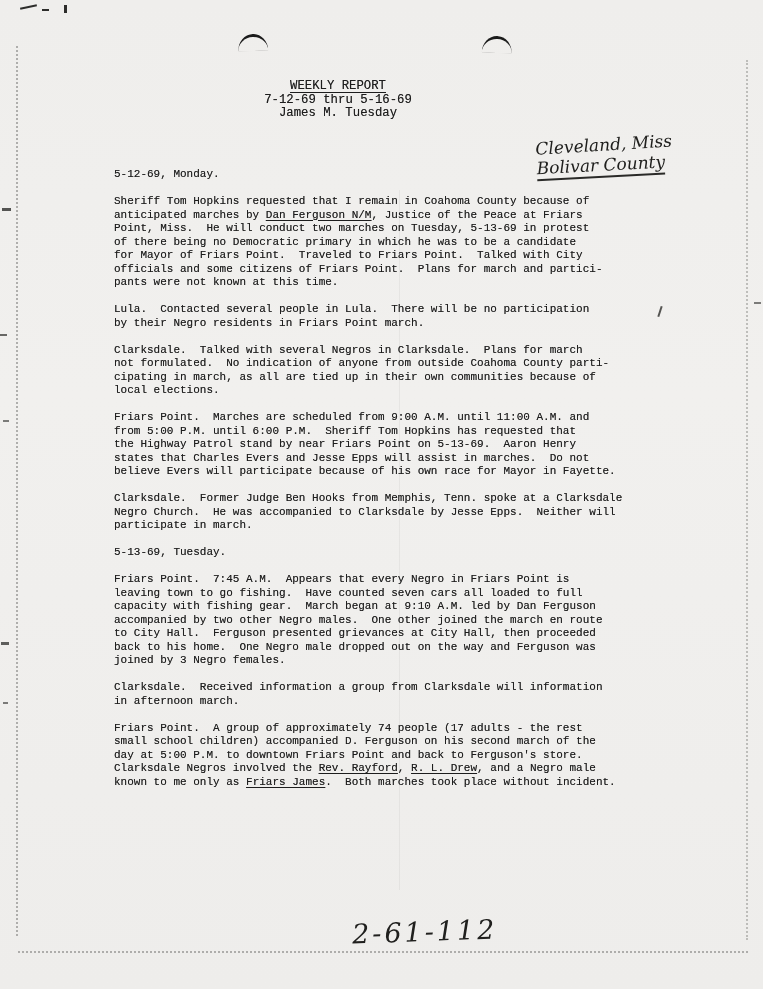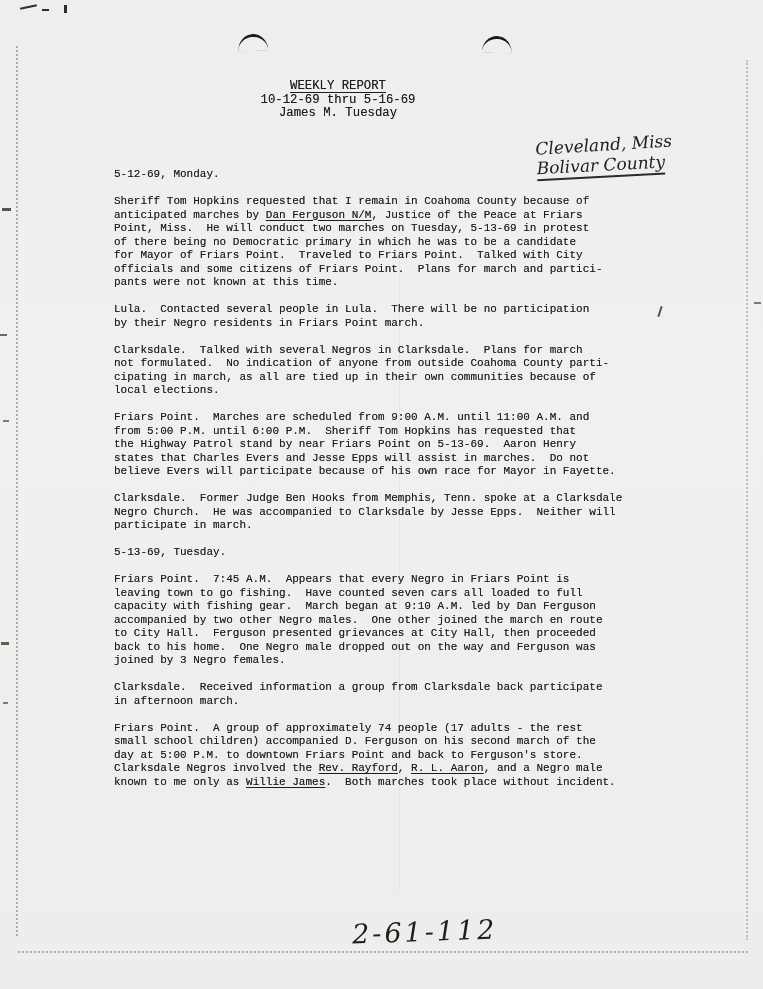--- a/index.html
+++ b/index.html
@@ -84,21 +84,21 @@
   <div class="mark" style="left:2px;top:208px;width:9px;height:3px;opacity:.8;"></div>
   <div class="mark" style="left:0px;top:334px;width:7px;height:2px;opacity:.7;"></div>
   <div class="mark" style="left:3px;top:420px;width:6px;height:2px;opacity:.6;"></div>
   <div class="mark" style="left:1px;top:642px;width:8px;height:3px;opacity:.75;"></div>
   <div class="mark" style="left:3px;top:702px;width:5px;height:2px;opacity:.6;"></div>
   <div class="mark" style="left:659px;top:306px;width:2px;height:11px;transform:rotate(18deg);opacity:.8;"></div>
   <div class="mark" style="left:754px;top:302px;width:7px;height:2px;opacity:.6;"></div>
 
   <div class="doc-header">
     <div class="doc-title">WEEKLY REPORT</div>
-    <div>10-12-69 thru 5-16-69</div>
+    <div>7-12-69 thru 5-16-69</div>
     <div>James M. Tuesday</div>
   </div>
 
   <div class="handwriting hw-location">
     <div class="hw-line1">Cleveland, Miss</div>
     <span class="hw-line2">Bolivar County</span>
   </div>
   <div class="handwriting hw-number">2-61-112</div>
 
   <div class="doc-body"><div class="section-heading">5-12-69, Monday.</div><p>Sheriff Tom Hopkins requested that I remain in Coahoma County because of
@@ -116,20 +116,20 @@
 the Highway Patrol stand by near Friars Point on 5-13-69.  Aaron Henry
 states that Charles Evers and Jesse Epps will assist in marches.  Do not
 believe Evers will participate because of his own race for Mayor in Fayette.</p><p>Clarksdale.  Former Judge Ben Hooks from Memphis, Tenn. spoke at a Clarksdale
 Negro Church.  He was accompanied to Clarksdale by Jesse Epps.  Neither will
 participate in march.</p><div class="section-heading">5-13-69, Tuesday.</div><p>Friars Point.  7:45 A.M.  Appears that every Negro in Friars Point is
 leaving town to go fishing.  Have counted seven cars all loaded to full
 capacity with fishing gear.  March began at 9:10 A.M. led by Dan Ferguson
 accompanied by two other Negro males.  One other joined the march en route
 to City Hall.  Ferguson presented grievances at City Hall, then proceeded
 back to his home.  One Negro male dropped out on the way and Ferguson was
-joined by 3 Negro females.</p><p>Clarksdale.  Received information a group from Clarksdale back participate
+joined by 3 Negro females.</p><p>Clarksdale.  Received information a group from Clarksdale will information
 in afternoon march.</p><p>Friars Point.  A group of approximately 74 people (17 adults - the rest
 small school children) accompanied D. Ferguson on his second march of the
 day at 5:00 P.M. to downtown Friars Point and back to Ferguson's store.
-Clarksdale Negros involved the <u>Rev. Rayford</u>, <u>R. L. Aaron</u>, and a Negro male
-known to me only as <u>Willie James</u>.  Both marches took place without incident.</p></div>
+Clarksdale Negros involved the <u>Rev. Rayford</u>, <u>R. L. Drew</u>, and a Negro male
+known to me only as <u>Friars James</u>.  Both marches took place without incident.</p></div>
 
 </div>
 
 </body></html>

